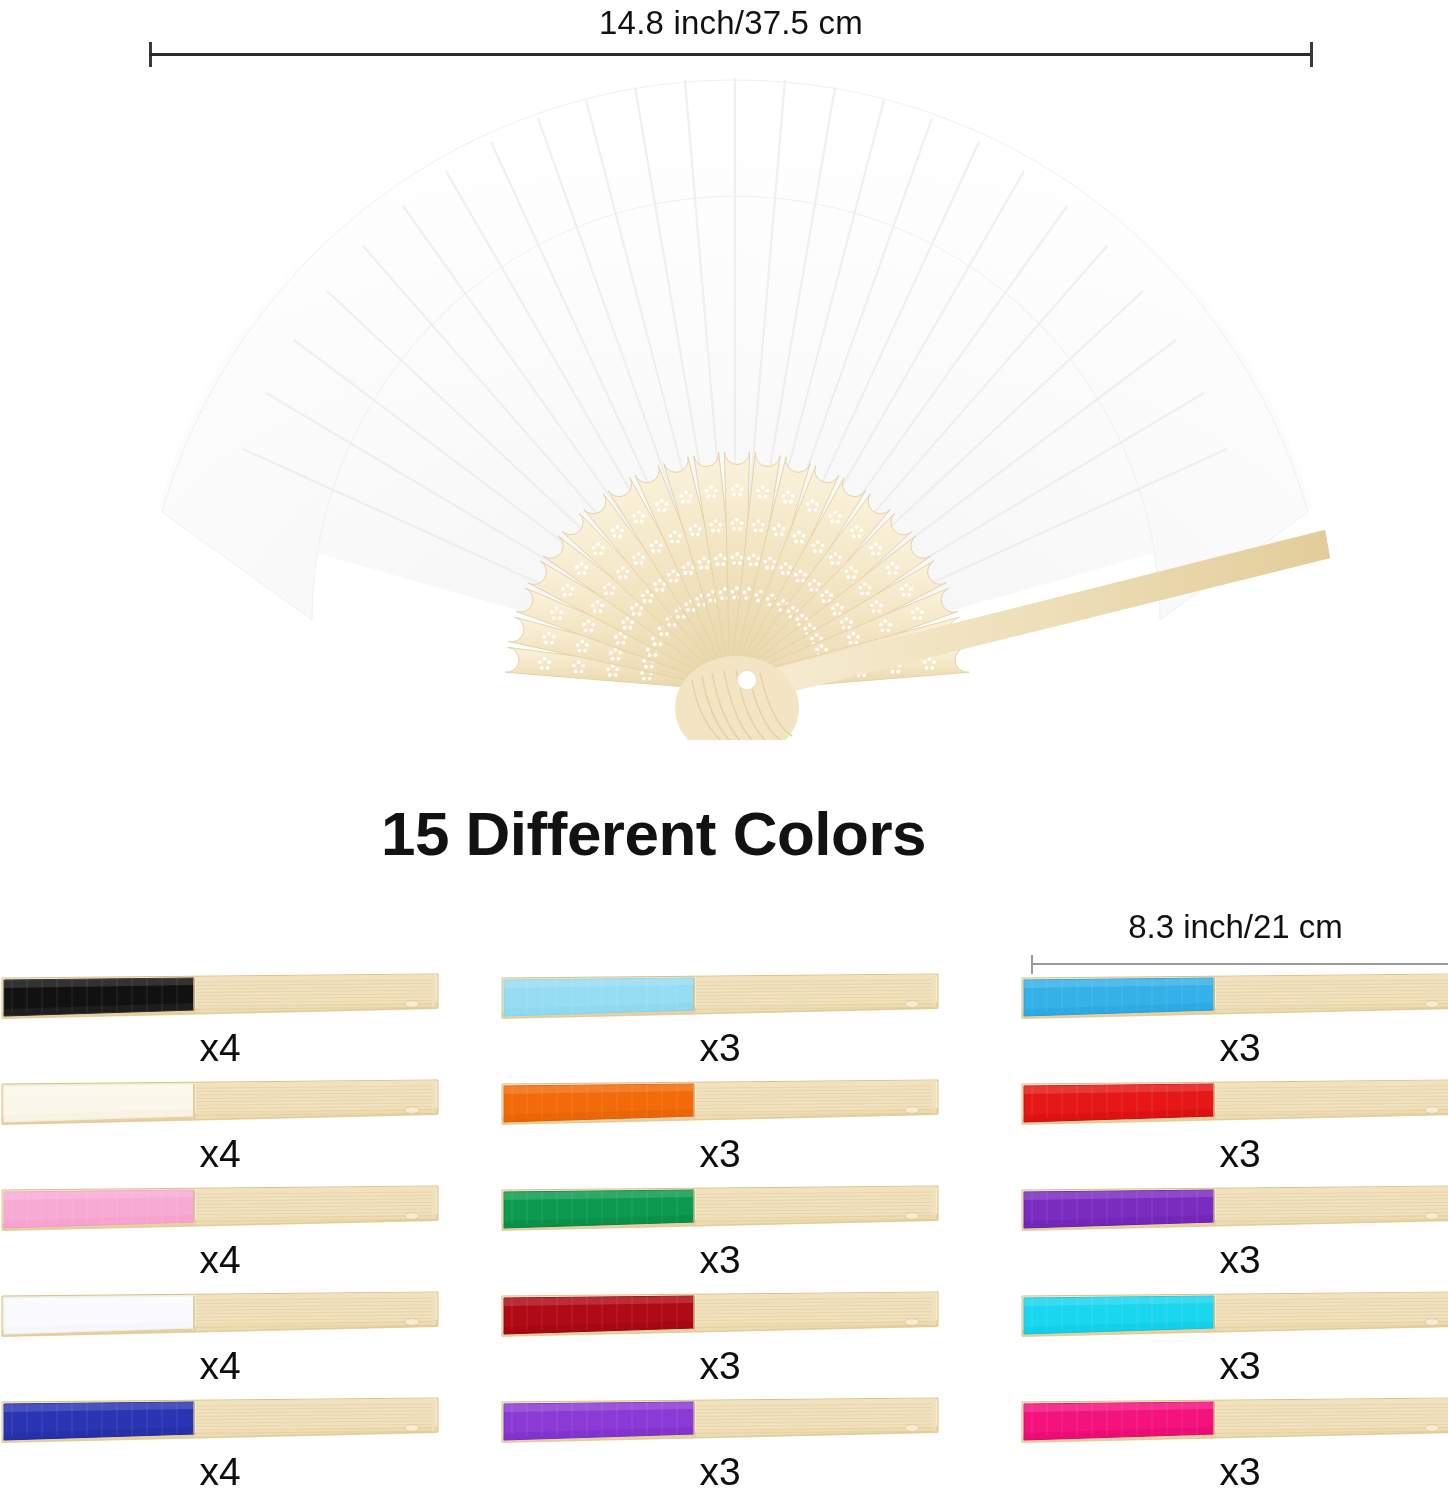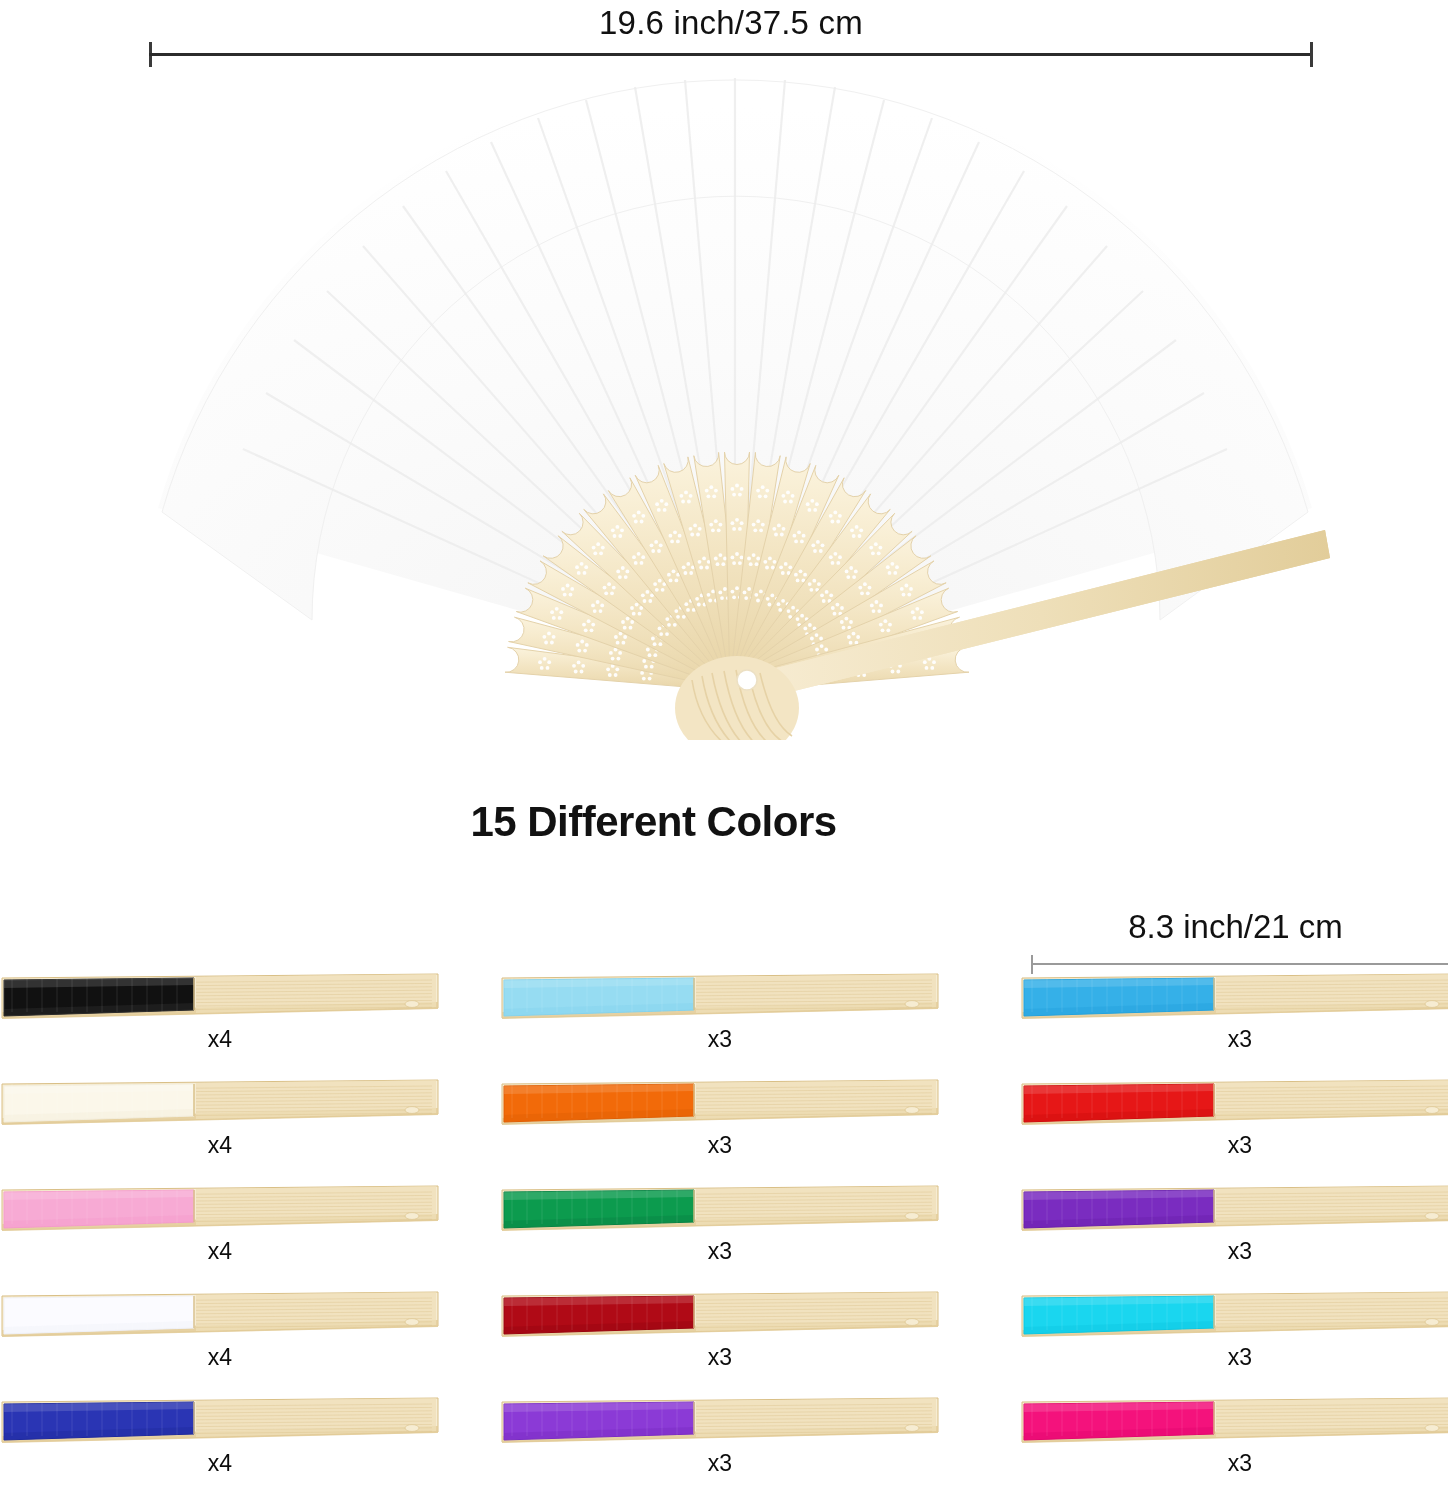--- a/index.html
+++ b/index.html
@@ -21,21 +21,21 @@
     font-family:"Liberation Sans",sans-serif;
   }
 
   
   #open-fan{position:absolute;left:140px;top:60px;width:1190px;height:680px;}
   #open-fan svg{display:block;width:100%;height:100%;}
 
   
   #colors-heading{
     position:absolute;left:0;top:798px;width:1307px;text-align:center;
-    font-size:42px;font-weight:bold;color:#121212;
+    font-size:62px;font-weight:bold;color:#121212;
     letter-spacing:-0.5px;
     font-family:"Liberation Sans",sans-serif;
   }
 
   
   #fan-dim{position:absolute;left:1031px;top:955px;width:462px;height:20px;}
   #fan-dim .line{position:absolute;left:0;top:8px;width:100%;height:2px;background:#9a9a9a;}
   #fan-dim .cap{position:absolute;top:0;width:2px;height:19px;background:#9a9a9a;}
   #fan-dim .cap.l{left:0;}
   #fan-dim .cap.r{right:0;}
@@ -47,29 +47,29 @@
 
   
   #fan-grid{
     position:absolute;left:0;top:968px;width:1448px;height:532px;
   }
   .fan-cell{position:absolute;width:440px;height:104px;}
   .fan-art{position:absolute;left:0;top:0;width:440px;height:64px;}
   .fan-art svg{display:block;width:100%;height:100%;}
   .fan-qty{
     position:absolute;left:0;top:58px;width:440px;text-align:center;
-    font-size:23px;color:#0d0d0d;
+    font-size:39px;color:#0d0d0d;
     font-family:"Liberation Sans",sans-serif;
   }
 </style>
 </head>
 <body>
 
 <div id="top-dim">
-  <div id="top-dim-label">19.6 inch/37.5 cm</div>
+  <div id="top-dim-label">14.8 inch/37.5 cm</div>
   <div class="cap l"></div>
   <div class="line"></div>
   <div class="cap r"></div>
 </div>
 
 <div id="open-fan">
   <svg viewBox="0 0 1190 680" preserveAspectRatio="none">
     <defs>
       <radialGradient id="silkGrad" cx="50%" cy="100%" r="95%">
         <stop offset="0%" stop-color="#f4f4f4"></stop>

